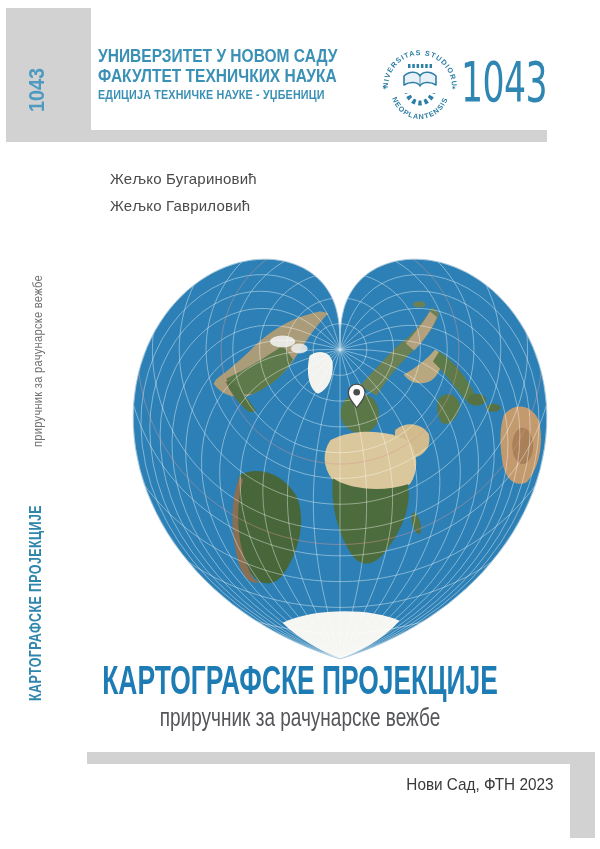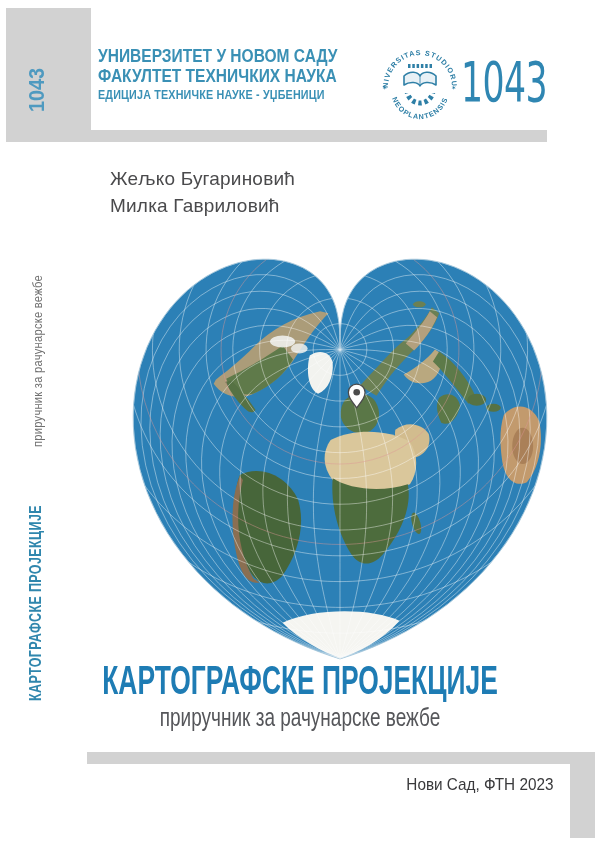--- a/index.html
+++ b/index.html
@@ -21,21 +21,21 @@
 
   .hline{position:absolute;white-space:nowrap;transform-origin:0 50%;color:#3a90b5;font-weight:bold;}
   .h1{left:98px;top:45px;font-size:18.5px;transform:scaleX(0.84);}
   .h2{left:98px;top:65px;font-size:18.5px;transform:scaleX(0.84);}
   .h3{left:98px;top:88px;font-size:12.5px;transform:scaleX(0.86);letter-spacing:.2px;}
   .big-number{position:absolute;left:461px;top:57px;font-size:56px;line-height:0.9;
               color:#2f86b2;transform:scaleX(0.62);transform-origin:0 0;
               font-family:"DejaVu Sans",sans-serif;letter-spacing:-1px;}
   .seal{position:absolute;left:380px;top:46px;width:80px;height:82px;}
 
-  .authors{position:absolute;left:110px;top:166px;font-size:19px;color:#4a4a4c;
+  .authors{position:absolute;left:110px;top:166px;font-size:15px;color:#4a4a4c;
            line-height:26.5px;letter-spacing:.2px;}
 
   .map{position:absolute;left:126px;top:249px;width:428px;height:414px;}
 
   .title{position:absolute;left:0;right:0;top:658px;text-align:center;white-space:nowrap;
          font-size:40px;font-weight:bold;color:#1e7cb4;transform:scaleX(0.66);transform-origin:50% 50%;}
   .subtitle{position:absolute;left:0;right:0;top:703px;text-align:center;white-space:nowrap;
             font-size:25px;color:#55565a;transform:scaleX(0.76);transform-origin:50% 50%;}
   .imprint{position:absolute;right:47px;top:775px;font-size:17px;color:#39393b;
            transform:scaleX(0.9);transform-origin:100% 0;white-space:nowrap;}
@@ -77,21 +77,21 @@
     <path d="M28,20 h24" stroke="#2e7fa6" stroke-width="4" stroke-dasharray="2.5 1.8"></path>
     <path d="M24,30 C30,24 38,26 40,30 C42,26 50,24 56,30 L56,39 C50,35 42,36 40,40 C38,36 30,35 24,39 Z" fill="#e8f1f6" stroke="#2e7fa6" stroke-width="1.6" stroke-linejoin="round"></path>
     <path d="M40,30 L40,40" stroke="#2e7fa6" stroke-width="0.8"></path>
     <circle cx="40" cy="44" r="13" fill="none" stroke="#2e7fa6" stroke-width="5" stroke-dasharray="3.4 2.8" clip-path="url(#gearClip)"></circle>
   </svg>
 
   <div class="big-number">1043</div>
 
   <div class="authors">
     <div>Жељко Бугариновић</div>
-    <div>Милка Гавриловић</div>
+    <div>Жељко Гавриловић</div>
   </div>
 
   <svg class="map" viewBox="0 0 410 412" preserveAspectRatio="none">
     <defs>
       <clipPath id="heartClip">
           <path id="heartClipPath" d="M205.0,100.0L205.0,96.6L205.0,93.2L205.1,89.7L205.1,86.3L205.3,82.9L205.5,79.5L205.7,76.1L206.1,72.6L206.6,69.2L207.2,65.8L207.9,62.5L208.7,59.1L209.7,55.8L210.9,52.5L212.2,49.2L213.8,46.0L215.5,42.8L217.4,39.7L219.5,36.6L221.9,33.7L224.4,30.8L227.2,28.1L230.3,25.5L233.5,23.0L237.0,20.7L240.8,18.5L244.8,16.6L249.0,14.9L253.4,13.4L258.1,12.1L263.0,11.2L268.1,10.5L273.4,10.1L278.8,10.1L284.5,10.4L290.2,11.0L296.1,12.1L302.1,13.5L308.2,15.4L314.4,17.7L320.6,20.4L326.8,23.6L332.9,27.2L339.0,31.3L345.0,35.9L350.9,40.9L356.7,46.4L362.2,52.4L367.6,58.8L372.6,65.7L377.4,73.0L381.9,80.7L386.0,88.8L389.8,97.4L393.1,106.2L396.0,115.4L398.5,125.0L400.4,134.8L401.9,144.8L402.8,155.1L403.2,165.6L403.0,176.2L402.3,186.9L401.0,197.8L399.1,208.6L396.7,219.5L393.7,230.3L390.1,241.1L385.9,251.8L381.2,262.3L376.0,272.7L370.2,282.8L363.9,292.8L357.1,302.4L349.9,311.8L342.3,320.9L334.2,329.7L325.7,338.1L316.9,346.1L307.8,353.8L298.3,361.0L288.6,367.9L278.7,374.3L268.5,380.4L258.2,386.0L247.7,391.2L237.1,396.0L226.5,400.4L215.7,404.4L205.0,408.0L205.0,408.0L194.3,404.4L183.5,400.4L172.9,396.0L162.3,391.2L151.8,386.0L141.5,380.4L131.3,374.3L121.4,367.9L111.7,361.0L102.2,353.8L93.1,346.1L84.3,338.1L75.8,329.7L67.7,320.9L60.1,311.8L52.9,302.4L46.1,292.8L39.8,282.8L34.0,272.7L28.8,262.3L24.1,251.8L19.9,241.1L16.3,230.3L13.3,219.5L10.9,208.6L9.0,197.8L7.7,186.9L7.0,176.2L6.8,165.6L7.2,155.1L8.1,144.8L9.6,134.8L11.5,125.0L14.0,115.4L16.9,106.2L20.2,97.4L24.0,88.8L28.1,80.7L32.6,73.0L37.4,65.7L42.4,58.8L47.8,52.4L53.3,46.4L59.1,40.9L65.0,35.9L71.0,31.3L77.1,27.2L83.2,23.6L89.4,20.4L95.6,17.7L101.8,15.4L107.9,13.5L113.9,12.1L119.8,11.0L125.5,10.4L131.2,10.1L136.6,10.1L141.9,10.5L147.0,11.2L151.9,12.1L156.6,13.4L161.0,14.9L165.2,16.6L169.2,18.5L173.0,20.7L176.5,23.0L179.7,25.5L182.8,28.1L185.6,30.8L188.1,33.7L190.5,36.6L192.6,39.7L194.5,42.8L196.2,46.0L197.8,49.2L199.1,52.5L200.3,55.8L201.3,59.1L202.1,62.5L202.8,65.8L203.4,69.2L203.9,72.6L204.3,76.1L204.5,79.5L204.7,82.9L204.9,86.3L204.9,89.7L205.0,93.2L205.0,96.6L205.0,100.0Z"></path>
         </clipPath>
     </defs>
     <path id="ocean" d="M205.0,100.0L205.0,96.6L205.0,93.2L205.1,89.7L205.1,86.3L205.3,82.9L205.5,79.5L205.7,76.1L206.1,72.6L206.6,69.2L207.2,65.8L207.9,62.5L208.7,59.1L209.7,55.8L210.9,52.5L212.2,49.2L213.8,46.0L215.5,42.8L217.4,39.7L219.5,36.6L221.9,33.7L224.4,30.8L227.2,28.1L230.3,25.5L233.5,23.0L237.0,20.7L240.8,18.5L244.8,16.6L249.0,14.9L253.4,13.4L258.1,12.1L263.0,11.2L268.1,10.5L273.4,10.1L278.8,10.1L284.5,10.4L290.2,11.0L296.1,12.1L302.1,13.5L308.2,15.4L314.4,17.7L320.6,20.4L326.8,23.6L332.9,27.2L339.0,31.3L345.0,35.9L350.9,40.9L356.7,46.4L362.2,52.4L367.6,58.8L372.6,65.7L377.4,73.0L381.9,80.7L386.0,88.8L389.8,97.4L393.1,106.2L396.0,115.4L398.5,125.0L400.4,134.8L401.9,144.8L402.8,155.1L403.2,165.6L403.0,176.2L402.3,186.9L401.0,197.8L399.1,208.6L396.7,219.5L393.7,230.3L390.1,241.1L385.9,251.8L381.2,262.3L376.0,272.7L370.2,282.8L363.9,292.8L357.1,302.4L349.9,311.8L342.3,320.9L334.2,329.7L325.7,338.1L316.9,346.1L307.8,353.8L298.3,361.0L288.6,367.9L278.7,374.3L268.5,380.4L258.2,386.0L247.7,391.2L237.1,396.0L226.5,400.4L215.7,404.4L205.0,408.0L205.0,408.0L194.3,404.4L183.5,400.4L172.9,396.0L162.3,391.2L151.8,386.0L141.5,380.4L131.3,374.3L121.4,367.9L111.7,361.0L102.2,353.8L93.1,346.1L84.3,338.1L75.8,329.7L67.7,320.9L60.1,311.8L52.9,302.4L46.1,292.8L39.8,282.8L34.0,272.7L28.8,262.3L24.1,251.8L19.9,241.1L16.3,230.3L13.3,219.5L10.9,208.6L9.0,197.8L7.7,186.9L7.0,176.2L6.8,165.6L7.2,155.1L8.1,144.8L9.6,134.8L11.5,125.0L14.0,115.4L16.9,106.2L20.2,97.4L24.0,88.8L28.1,80.7L32.6,73.0L37.4,65.7L42.4,58.8L47.8,52.4L53.3,46.4L59.1,40.9L65.0,35.9L71.0,31.3L77.1,27.2L83.2,23.6L89.4,20.4L95.6,17.7L101.8,15.4L107.9,13.5L113.9,12.1L119.8,11.0L125.5,10.4L131.2,10.1L136.6,10.1L141.9,10.5L147.0,11.2L151.9,12.1L156.6,13.4L161.0,14.9L165.2,16.6L169.2,18.5L173.0,20.7L176.5,23.0L179.7,25.5L182.8,28.1L185.6,30.8L188.1,33.7L190.5,36.6L192.6,39.7L194.5,42.8L196.2,46.0L197.8,49.2L199.1,52.5L200.3,55.8L201.3,59.1L202.1,62.5L202.8,65.8L203.4,69.2L203.9,72.6L204.3,76.1L204.5,79.5L204.7,82.9L204.9,86.3L204.9,89.7L205.0,93.2L205.0,96.6L205.0,100.0Z" fill="#2c80b6"></path>
     <g clip-path="url(#heartClip)">

